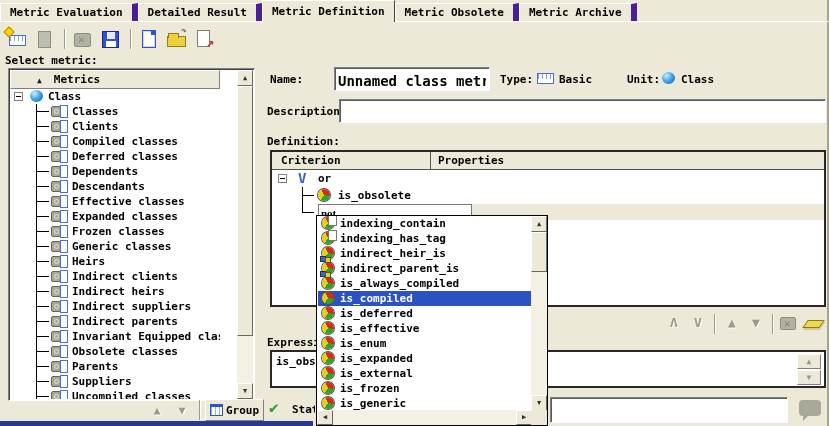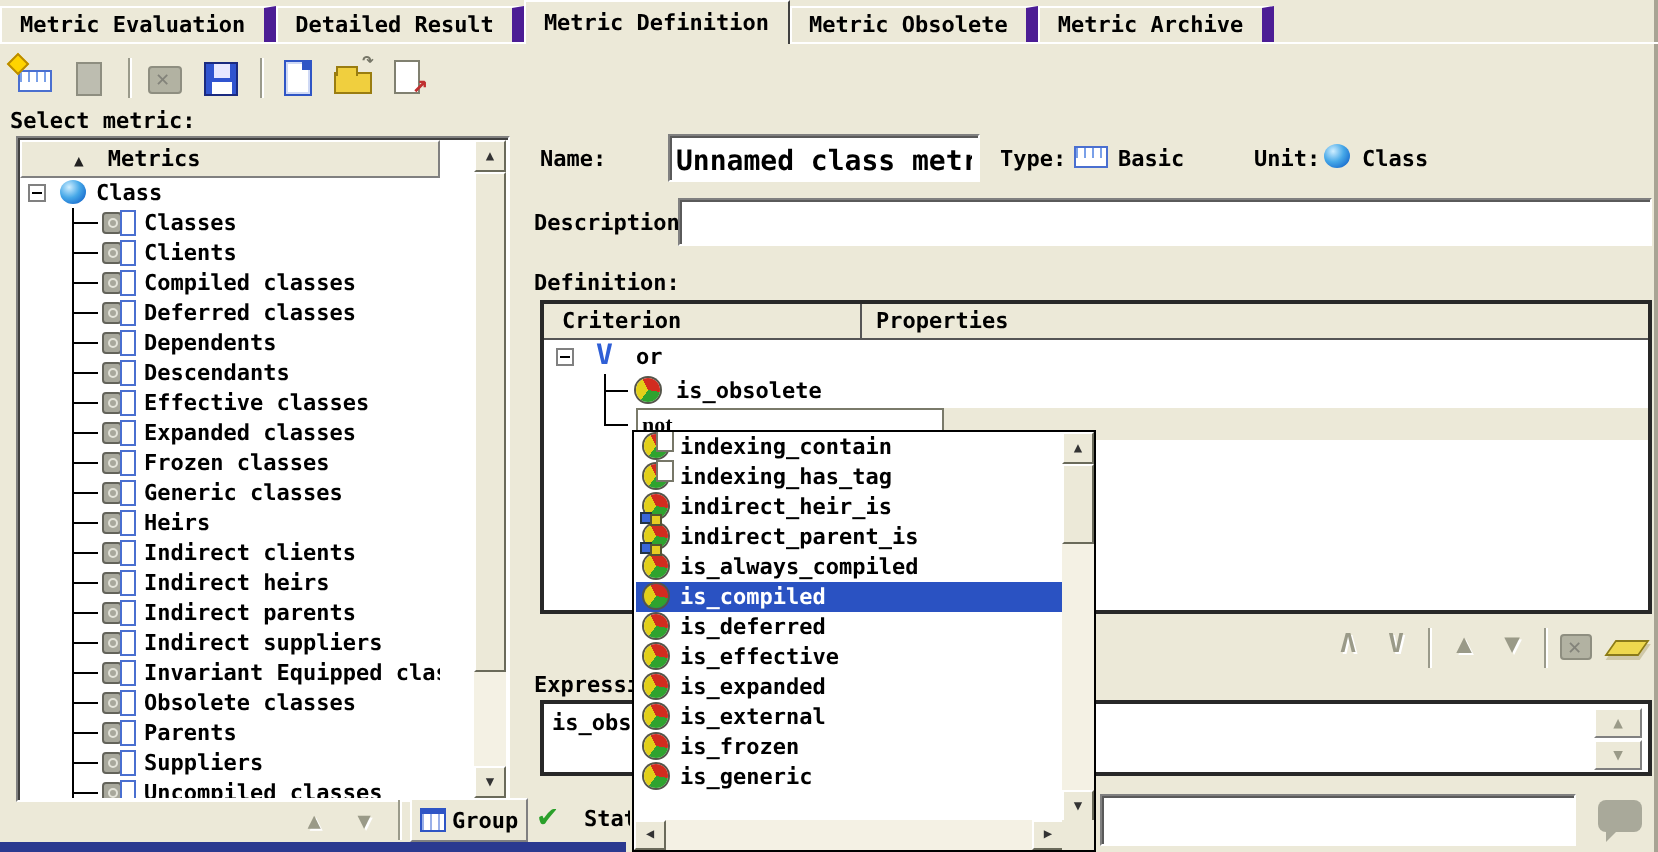--- a/index.html
+++ b/index.html
@@ -321,30 +321,30 @@
           </span>
           <span class="tlabel">Indirect heirs</span>
         </div>
 
         <div class="trow tchild">
           <span class="tl"></span>
           <span class="lock">
             <i class="a"></i>
             <i class="b"></i>
           </span>
+          <span class="tlabel">Indirect suppliers</span>
+        </div>
+
+        <div class="trow tchild">
+          <span class="tl"></span>
+          <span class="lock">
+            <i class="a"></i>
+            <i class="b"></i>
+          </span>
           <span class="tlabel">Indirect parents</span>
-        </div>
-
-        <div class="trow tchild">
-          <span class="tl"></span>
-          <span class="lock">
-            <i class="a"></i>
-            <i class="b"></i>
-          </span>
-          <span class="tlabel">Indirect suppliers</span>
         </div>
 
         <div class="trow tchild">
           <span class="tl"></span>
           <span class="lock">
             <i class="a"></i>
             <i class="b"></i>
           </span>
           <span class="tlabel">Invariant Equipped classes</span>
         </div>
@@ -530,20 +530,26 @@
         <span>is_deferred</span>
       </div>
 
       <div class="ditem">
         <span class="ico">
           <i class="pie"></i>
         </span>
         <span>is_effective</span>
       </div>
 
+      <div class="ditem">
+        <span class="ico">
+          <i class="pie"></i>
+        </span>
+        <span>is_enum</span>
+      </div>
 
       <div class="ditem">
         <span class="ico">
           <i class="pie"></i>
         </span>
         <span>is_expanded</span>
       </div>
 
       <div class="ditem">
         <span class="ico">

